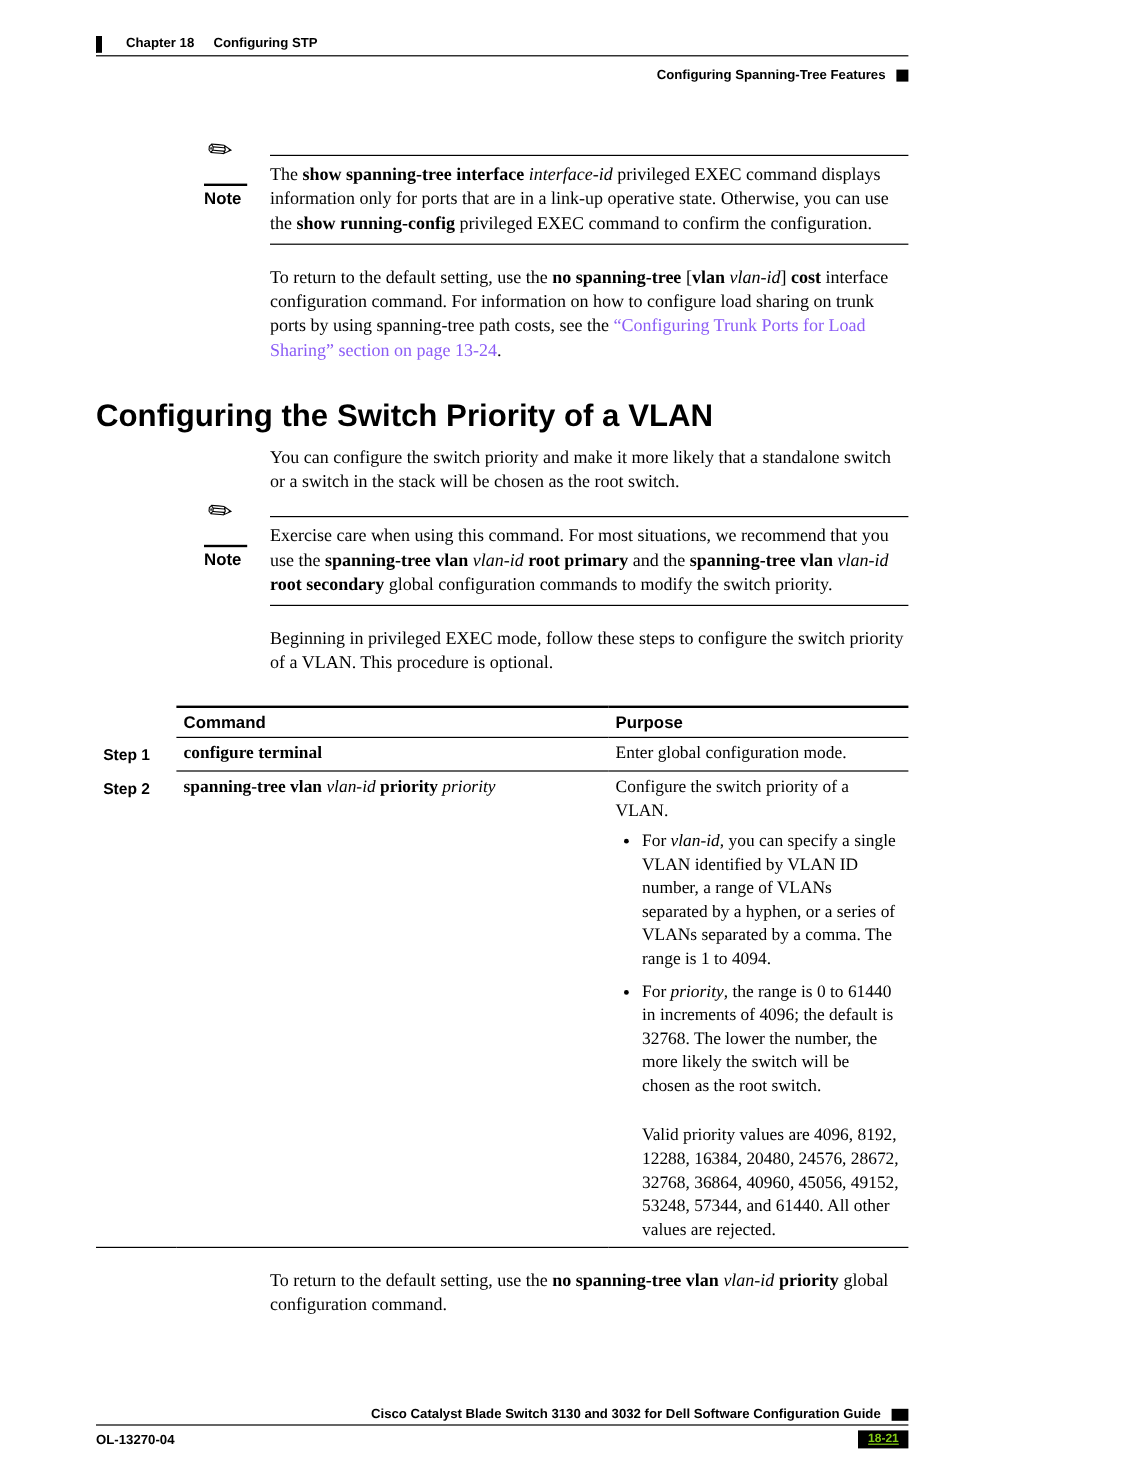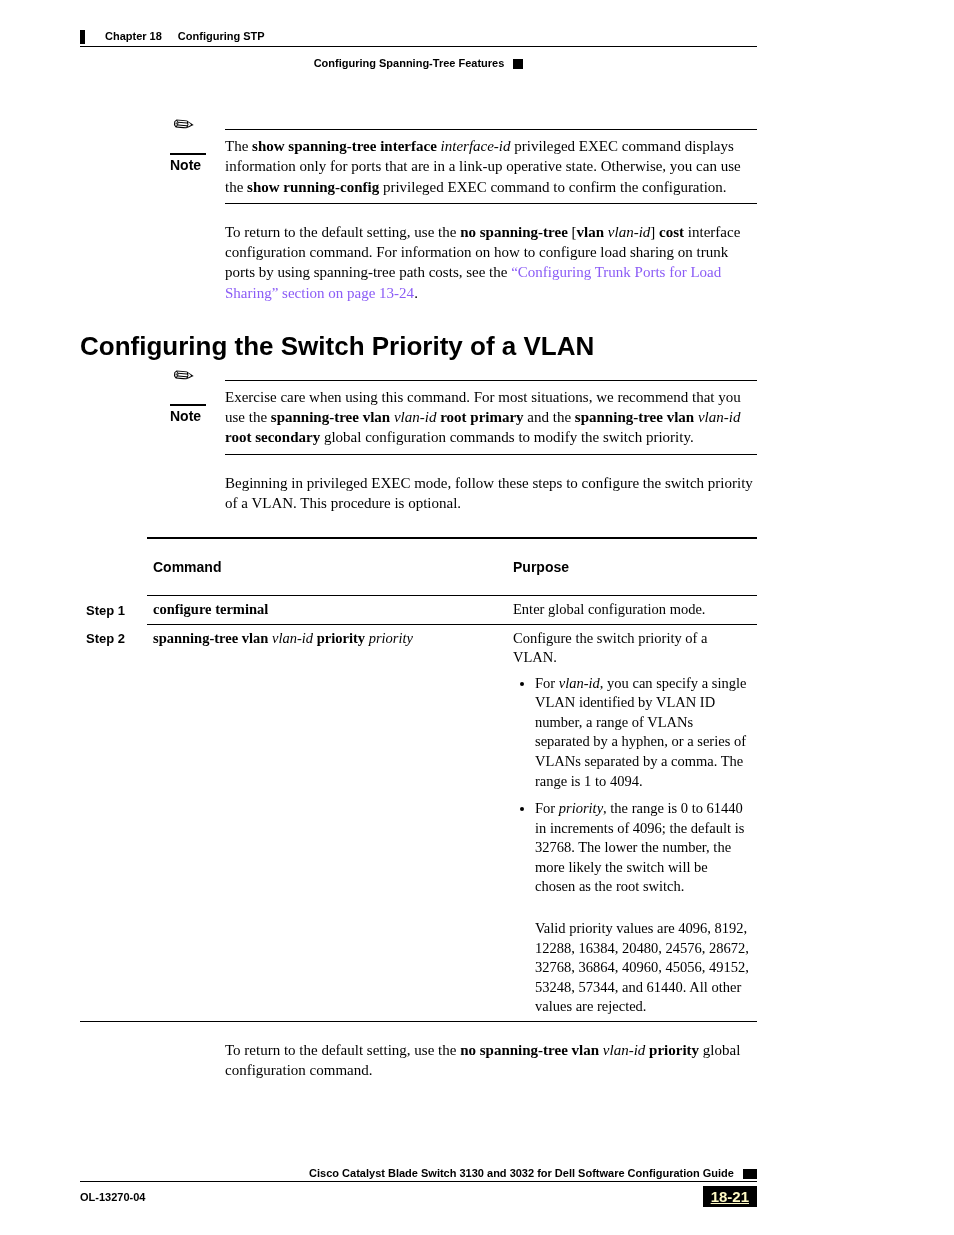--- a/index.html
+++ b/index.html
@@ -27,21 +27,21 @@
     padding-bottom: 2px;
   }
   .running-head .left {
     display: flex;
     gap: 16px;
   }
   .sub-head {
     font-family: Arial, Helvetica, sans-serif;
     font-size: 11px;
     font-weight: bold;
-    text-align: center;
+    text-align: right;
     margin-top: 10px;
   }
   .sub-head-marker {
     display: inline-block;
     width: 10px;
     height: 10px;
     background: #000;
     vertical-align: middle;
     margin-left: 6px;
   }
@@ -116,21 +116,21 @@
     margin-top: 24px;
     font-size: 14.5px;
   }
   table.steps th {
     font-family: Arial, Helvetica, sans-serif;
     font-weight: bold;
     font-size: 14px;
     text-align: left;
     border-top: 2px solid #000;
     border-bottom: 1px solid #000;
-    padding: 20px 6px;
+    padding: 4px 6px;
   }
   table.steps td {
     border-top: 1px solid #000;
     padding: 4px 6px;
     vertical-align: top;
     line-height: 1.35;
   }
   table.steps tr:last-child td {
     border-bottom: 1px solid #000;
   }
@@ -177,23 +177,23 @@
     margin-top: 4px;
   }
   .footer-doc {
     font-family: Arial, Helvetica, sans-serif;
     font-weight: bold;
     font-size: 11px;
   }
   .footer-page {
     font-family: Arial, Helvetica, sans-serif;
     font-weight: bold;
-    font-size: 15px;
+    font-size: 10px;
     background: #000;
-    color: #fef9c3;
+    color: #84cc16;
     padding: 2px 8px;
     text-decoration: underline;
   }
   .footer-marker {
     display: inline-block;
     width: 14px;
     height: 10px;
     background: #000;
     vertical-align: middle;
     margin-right: 0;
@@ -230,20 +230,21 @@
       </div>
       <div class="note-rule-bottom"></div>
     </div>
 
     <div class="body-para">
       <span>To return to the default setting, use the </span><span class="b">no spanning-tree</span><span> [</span><span class="b">vlan</span><span> </span><span class="i">vlan-id</span><span>] </span><span class="b">cost</span><span> interface configuration command. For information on how to configure load sharing on trunk ports by using spanning-tree path costs, see the </span><span class="link">“Configuring Trunk Ports for Load Sharing” section on page 13-24</span><span>.</span>
     </div>
 
     <h2 class="section">Configuring the Switch Priority of a VLAN</h2>
 
+    <div class="body-para" style="margin-top:8px">You can configure the switch priority and make it more likely that a standalone switch or a switch in the stack will be chosen as the root switch.</div>
 
     <div class="note-block" style="margin-top:18px">
       <span class="note-icon">✎</span>
       <div class="note-label">Note</div>
       <div class="note-rule-top"></div>
       <div class="note-body">
         <span>Exercise care when using this command. For most situations, we recommend that you use the </span><span class="b">spanning-tree vlan</span><span> </span><span class="i">vlan-id</span><span> </span><span class="b">root primary</span><span> and the </span><span class="b">spanning-tree vlan</span><span> </span><span class="i">vlan-id</span><span> </span><span class="b">root secondary</span><span> global configuration commands to modify the switch priority.</span>
       </div>
       <div class="note-rule-bottom"></div>
     </div>

